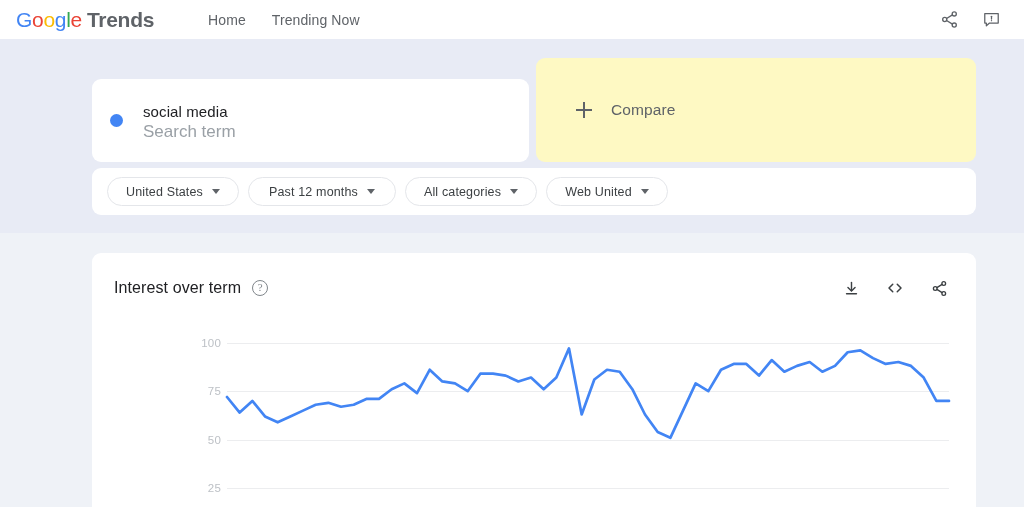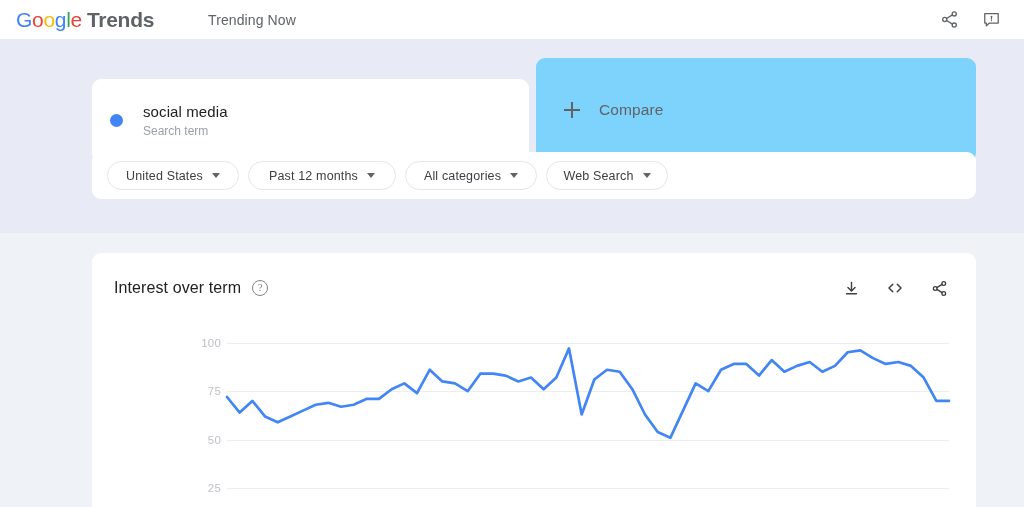--- a/index.html
+++ b/index.html
@@ -128,33 +128,33 @@
     flex: 0 0 auto;
   }
   .term-text { margin-left: 20px; }
   .term-name {
     font-size: 15px;
     color: #202124;
     line-height: 19px;
     letter-spacing: 0.1px;
   }
   .term-sub {
-    font-size: 12px;
+    font-size: 17px;
     color: #9aa0a6;
     line-height: 17px;
     margin-top: 2px;
   }
 
   .compare-card {
     flex: 1;
-    background: #7dd3fc;
+    background: #fef9c3;
     border-radius: 9px;
     display: flex;
     align-items: center;
-    padding-left: 28px;
+    padding-left: 40px;
     cursor: pointer;
     text-align: center;
   }
   .plus-icon {
     position: relative;
     width: 16px; height: 16px;
     flex: 0 0 auto;
   }
   .plus-icon::before, .plus-icon::after {
     content: "";
@@ -166,21 +166,21 @@
   .compare-label {
     margin-left: 19px;
     font-size: 15.5px;
     color: #5f6368;
     letter-spacing: 0.1px;
   }
 
   
   .filter-bar {
     position: absolute;
-    top: 152px;
+    top: 168px;
     left: 92px;
     width: 884px;
     height: 47px;
     background: #ffffff;
     border-radius: 9px;
     display: flex;
     align-items: center;
     padding-left: 15px;
     gap: 9px;
   }
@@ -283,20 +283,23 @@
 </head>
 <body>
 
 <div class="topbar">
   <div class="brand">
     <span class="g-logo"><span class="c-blue">G</span><span class="c-red">o</span><span class="c-yellow">o</span><span class="c-blue">g</span><span class="c-green">l</span><span class="c-red">e</span></span>
     <span class="trends-word">Trends</span>
   </div>
 
   <div class="nav-tabs">
+    <div class="nav-tab">
+        <span>Home</span>
+      </div>
     <div class="nav-tab">
         <span>Trending Now</span>
       </div>
   </div>
 
   <div class="topbar-actions">
     <div class="icon-btn">
       <svg width="19" height="19" viewBox="0 0 24 24" fill="none" stroke="#5f6368" stroke-width="1.7" stroke-linecap="round" stroke-linejoin="round">
         <circle cx="18" cy="5" r="2.6"></circle>
         <circle cx="6" cy="12" r="2.6"></circle>
@@ -338,21 +341,21 @@
   </div>
   <div class="filter-chip chip-w2">
     <span>Past 12 months</span>
     <span class="caret"></span>
   </div>
   <div class="filter-chip chip-w3">
     <span>All categories</span>
     <span class="caret"></span>
   </div>
   <div class="filter-chip chip-w4">
-    <span>Web Search</span>
+    <span>Web United</span>
     <span class="caret"></span>
   </div>
 </div>
 
 <div class="chart-card">
   <div class="chart-header">
     <div class="chart-title">Interest over term</div>
     <div class="help-icon">?</div>
     <div class="chart-actions">
       <div class="icon-btn">

